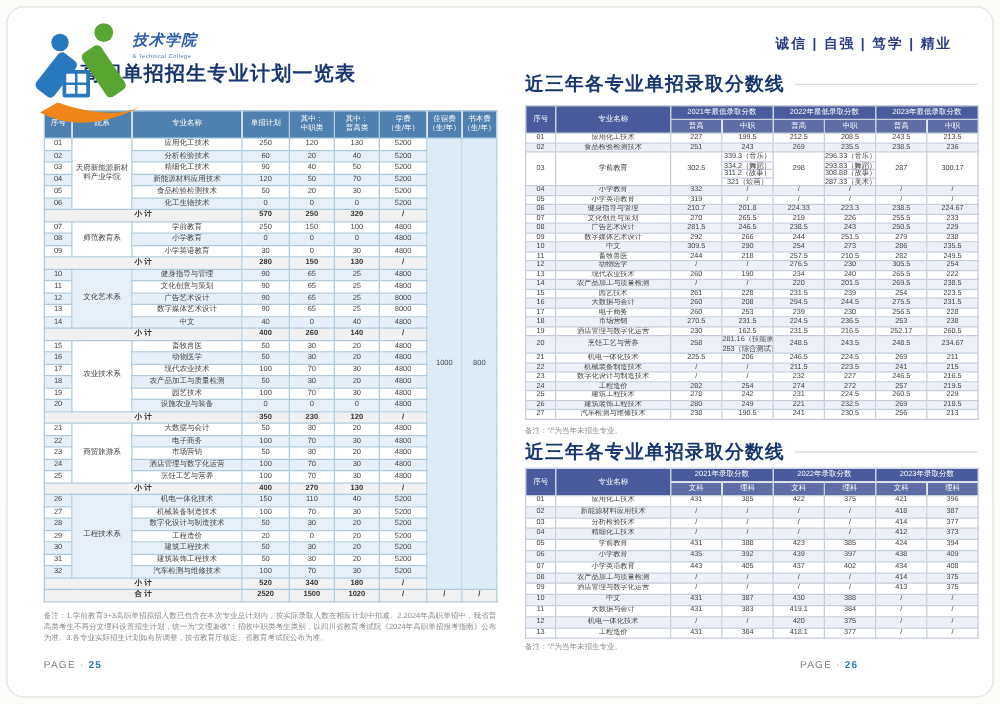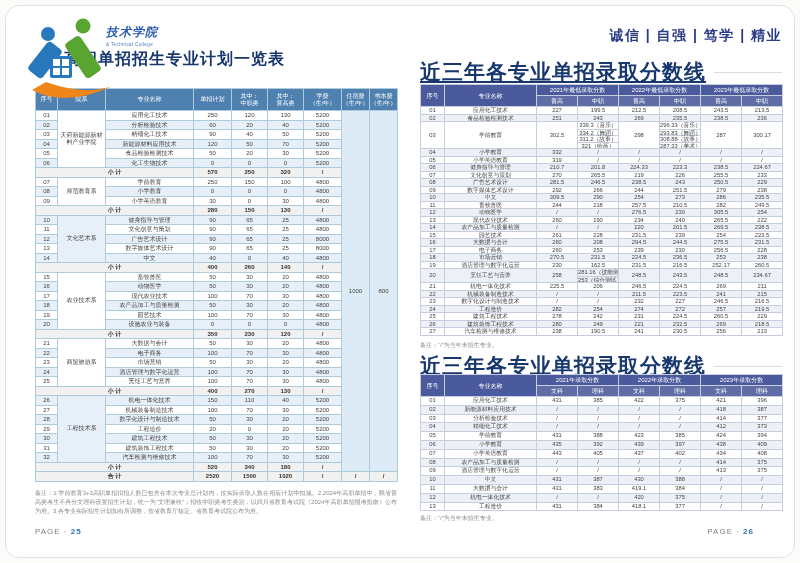--- a/index.html
+++ b/index.html
@@ -27,25 +27,25 @@
   #left-table tr.alt td{background:var(--left-stripe);}
   #left-table td.dept{white-space:normal;line-height:7px;background:#fff;}
   #left-table tr.subtotal td{background:var(--sub-bg);font-weight:bold;color:#333;}
   #left-table tr.total td{background:var(--sub-bg);font-weight:bold;color:#333;}
   #left-table td.fee{background:var(--fee-bg);font-size:6px;}
   .note{position:absolute;font-size:6px;color:#8a8a8a;line-height:9px;text-align:justify;}
   .left-note{left:35px;top:489px;width:362px;}
   .page-label{position:absolute;font-size:8px;color:#7d7d7d;letter-spacing:1px;}
   .page-label b{color:var(--pagenum);font-weight:bold;}
   .page-left{left:35px;top:527px;}
-  .page-right{left:612px;top:527px;width:142px;text-align:right;}
+  .page-right{left:640px;top:527px;width:142px;text-align:left;}
   
-  .motto{position:absolute;left:600px;top:27px;width:182px;text-align:right;font-size:14px;font-weight:bold;color:var(--motto);letter-spacing:1.5px;}
+  .motto{position:absolute;left:600px;top:27px;width:182px;text-align:center;font-size:11px;font-weight:bold;color:var(--motto);letter-spacing:1.5px;}
   .title-row{position:absolute;width:362px;display:flex;align-items:center;gap:8px;}
-  .title-row h2{font-family:"Liberation Serif",serif;font-weight:bold;color:var(--title);font-size:21px;letter-spacing:1px;white-space:nowrap;text-decoration:underline;}
+  .title-row h2{font-family:"Liberation Serif",serif;font-weight:bold;color:var(--title);font-size:15px;letter-spacing:1px;white-space:nowrap;}
   .title-row .rule{flex:1;border-top:1px solid #dcdcdc;}
   .tr1{left:420px;top:58px;}
   .tr2{left:420px;top:352px;}
   .rtable{font-size:5.8px;color:#444;}
   .rtable th,.rtable td{border:1px solid var(--right-border);}
   .rtable th{color:#fff;font-weight:normal;height:10px;line-height:10px;background:var(--right-head);font-size:6px;}
   .rtable th.sub{background:var(--right-sub);}
   .rtable tbody tr:nth-child(even) td{background:var(--right-stripe);}
   #right-table1{left:420px;top:84px;width:362px;}
   #right-table1 td{height:6.5px;line-height:6.5px;}

